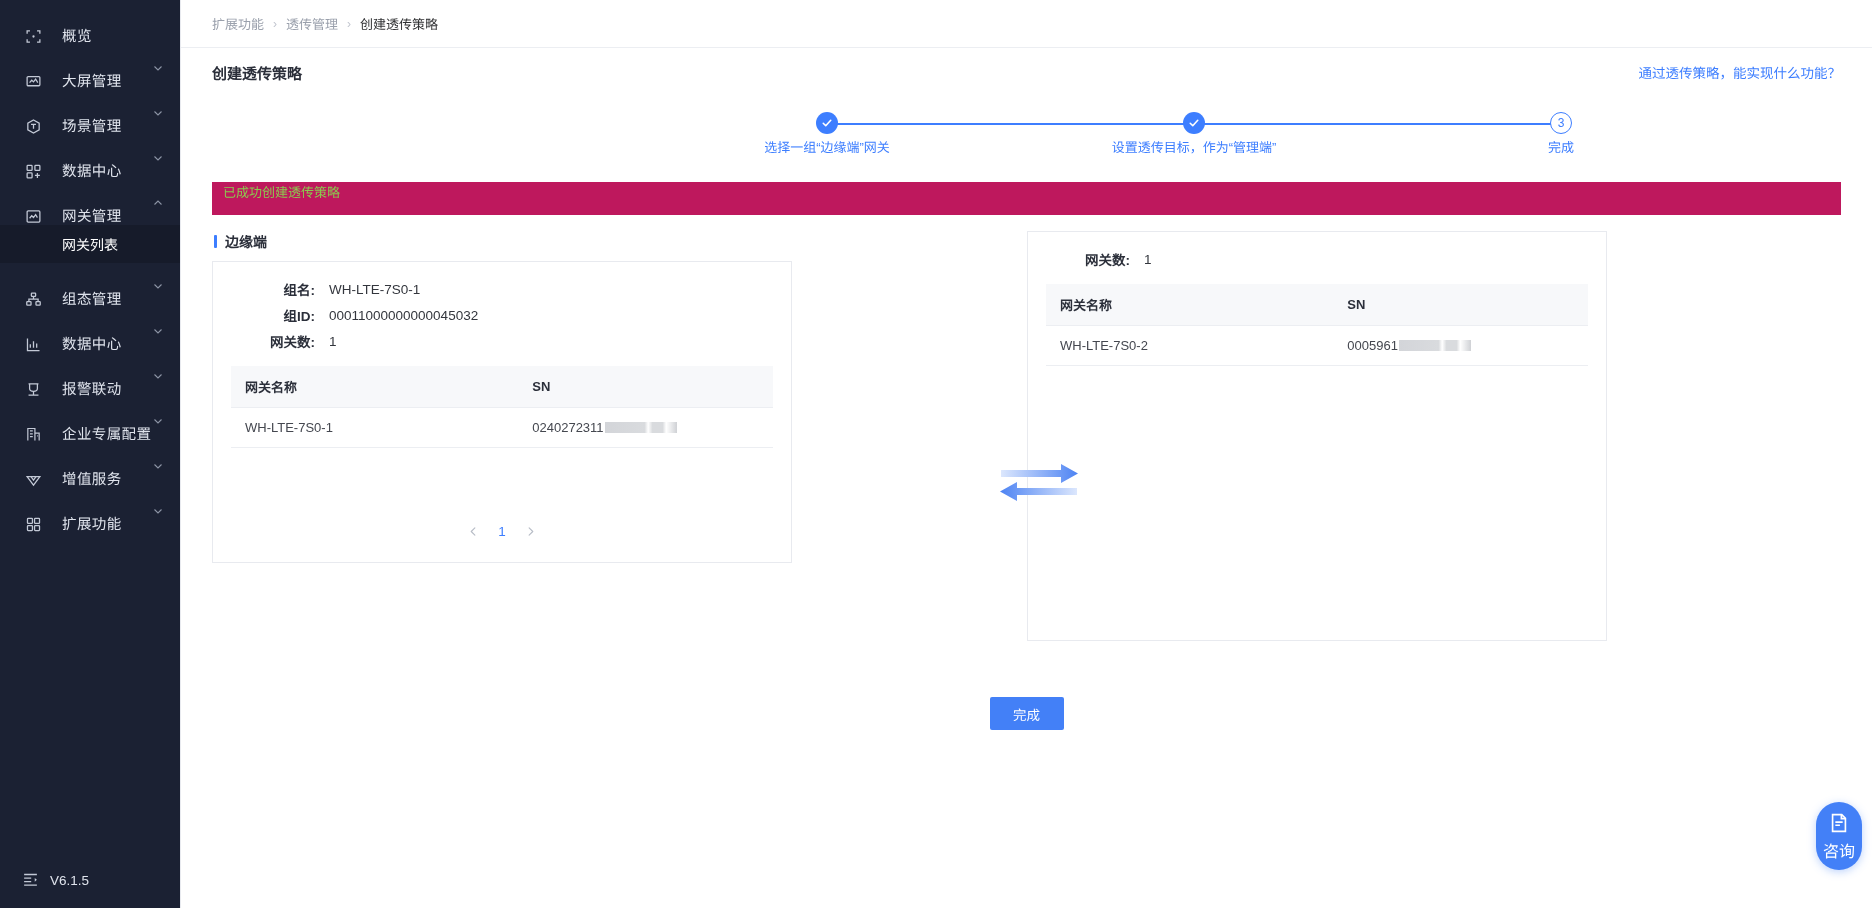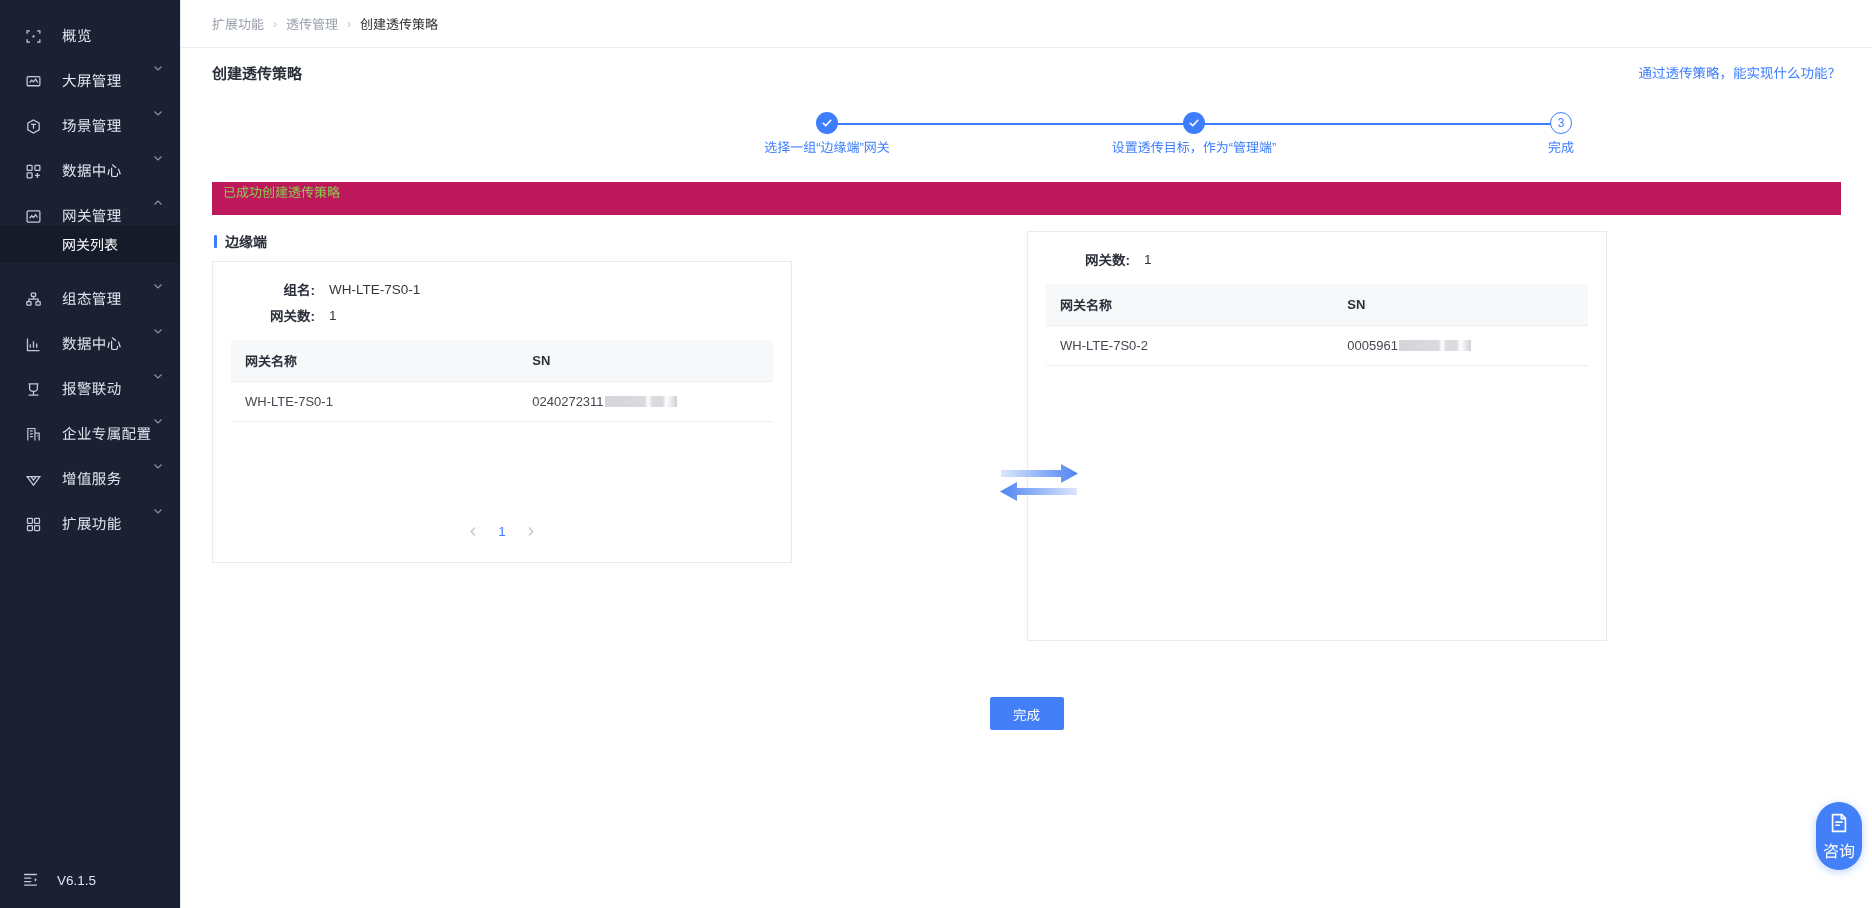--- a/index.html
+++ b/index.html
@@ -60,21 +60,21 @@
 
   .sidebar-footer {
     position: absolute; bottom: 0; left: 0; right: 0;
     height: 56px;
     display: flex; align-items: center;
     padding-left: 22px;
   }
   .collapse-icon { width: 18px; height: 18px; color: #c3c9d6; }
   .collapse-icon svg { width: 17px; height: 17px; display: block; }
   .version {
-    margin-left: 17px; font-size: 13.5px; color: #dfe3ec;
+    margin-left: 10px; font-size: 13.5px; color: #dfe3ec;
   }
 
   
   .main {
     flex: 1 1 auto; height: 908px;
     background: #f0f2f5;
     display: flex; flex-direction: column;
     position: relative;
     overflow: hidden;
   }
@@ -508,20 +508,24 @@
 
         <section class="panel left">
           <div class="panel-title">
             <span class="bar"></span>
             <span>边缘端</span>
           </div>
           <div class="panel-box">
             <div class="kv-row">
               <span class="kv-key">组名:</span>
               <span class="kv-val">WH-LTE-7S0-1</span>
+            </div>
+            <div class="kv-row">
+              <span class="kv-key">组ID:</span>
+              <span class="kv-val">00011000000000045032</span>
             </div>
             <div class="kv-row">
               <span class="kv-key">网关数:</span>
               <span class="kv-val">1</span>
             </div>
 
             <table class="tbl">
               <thead>
                 <tr>
                   <th class="col-name">网关名称</th>

